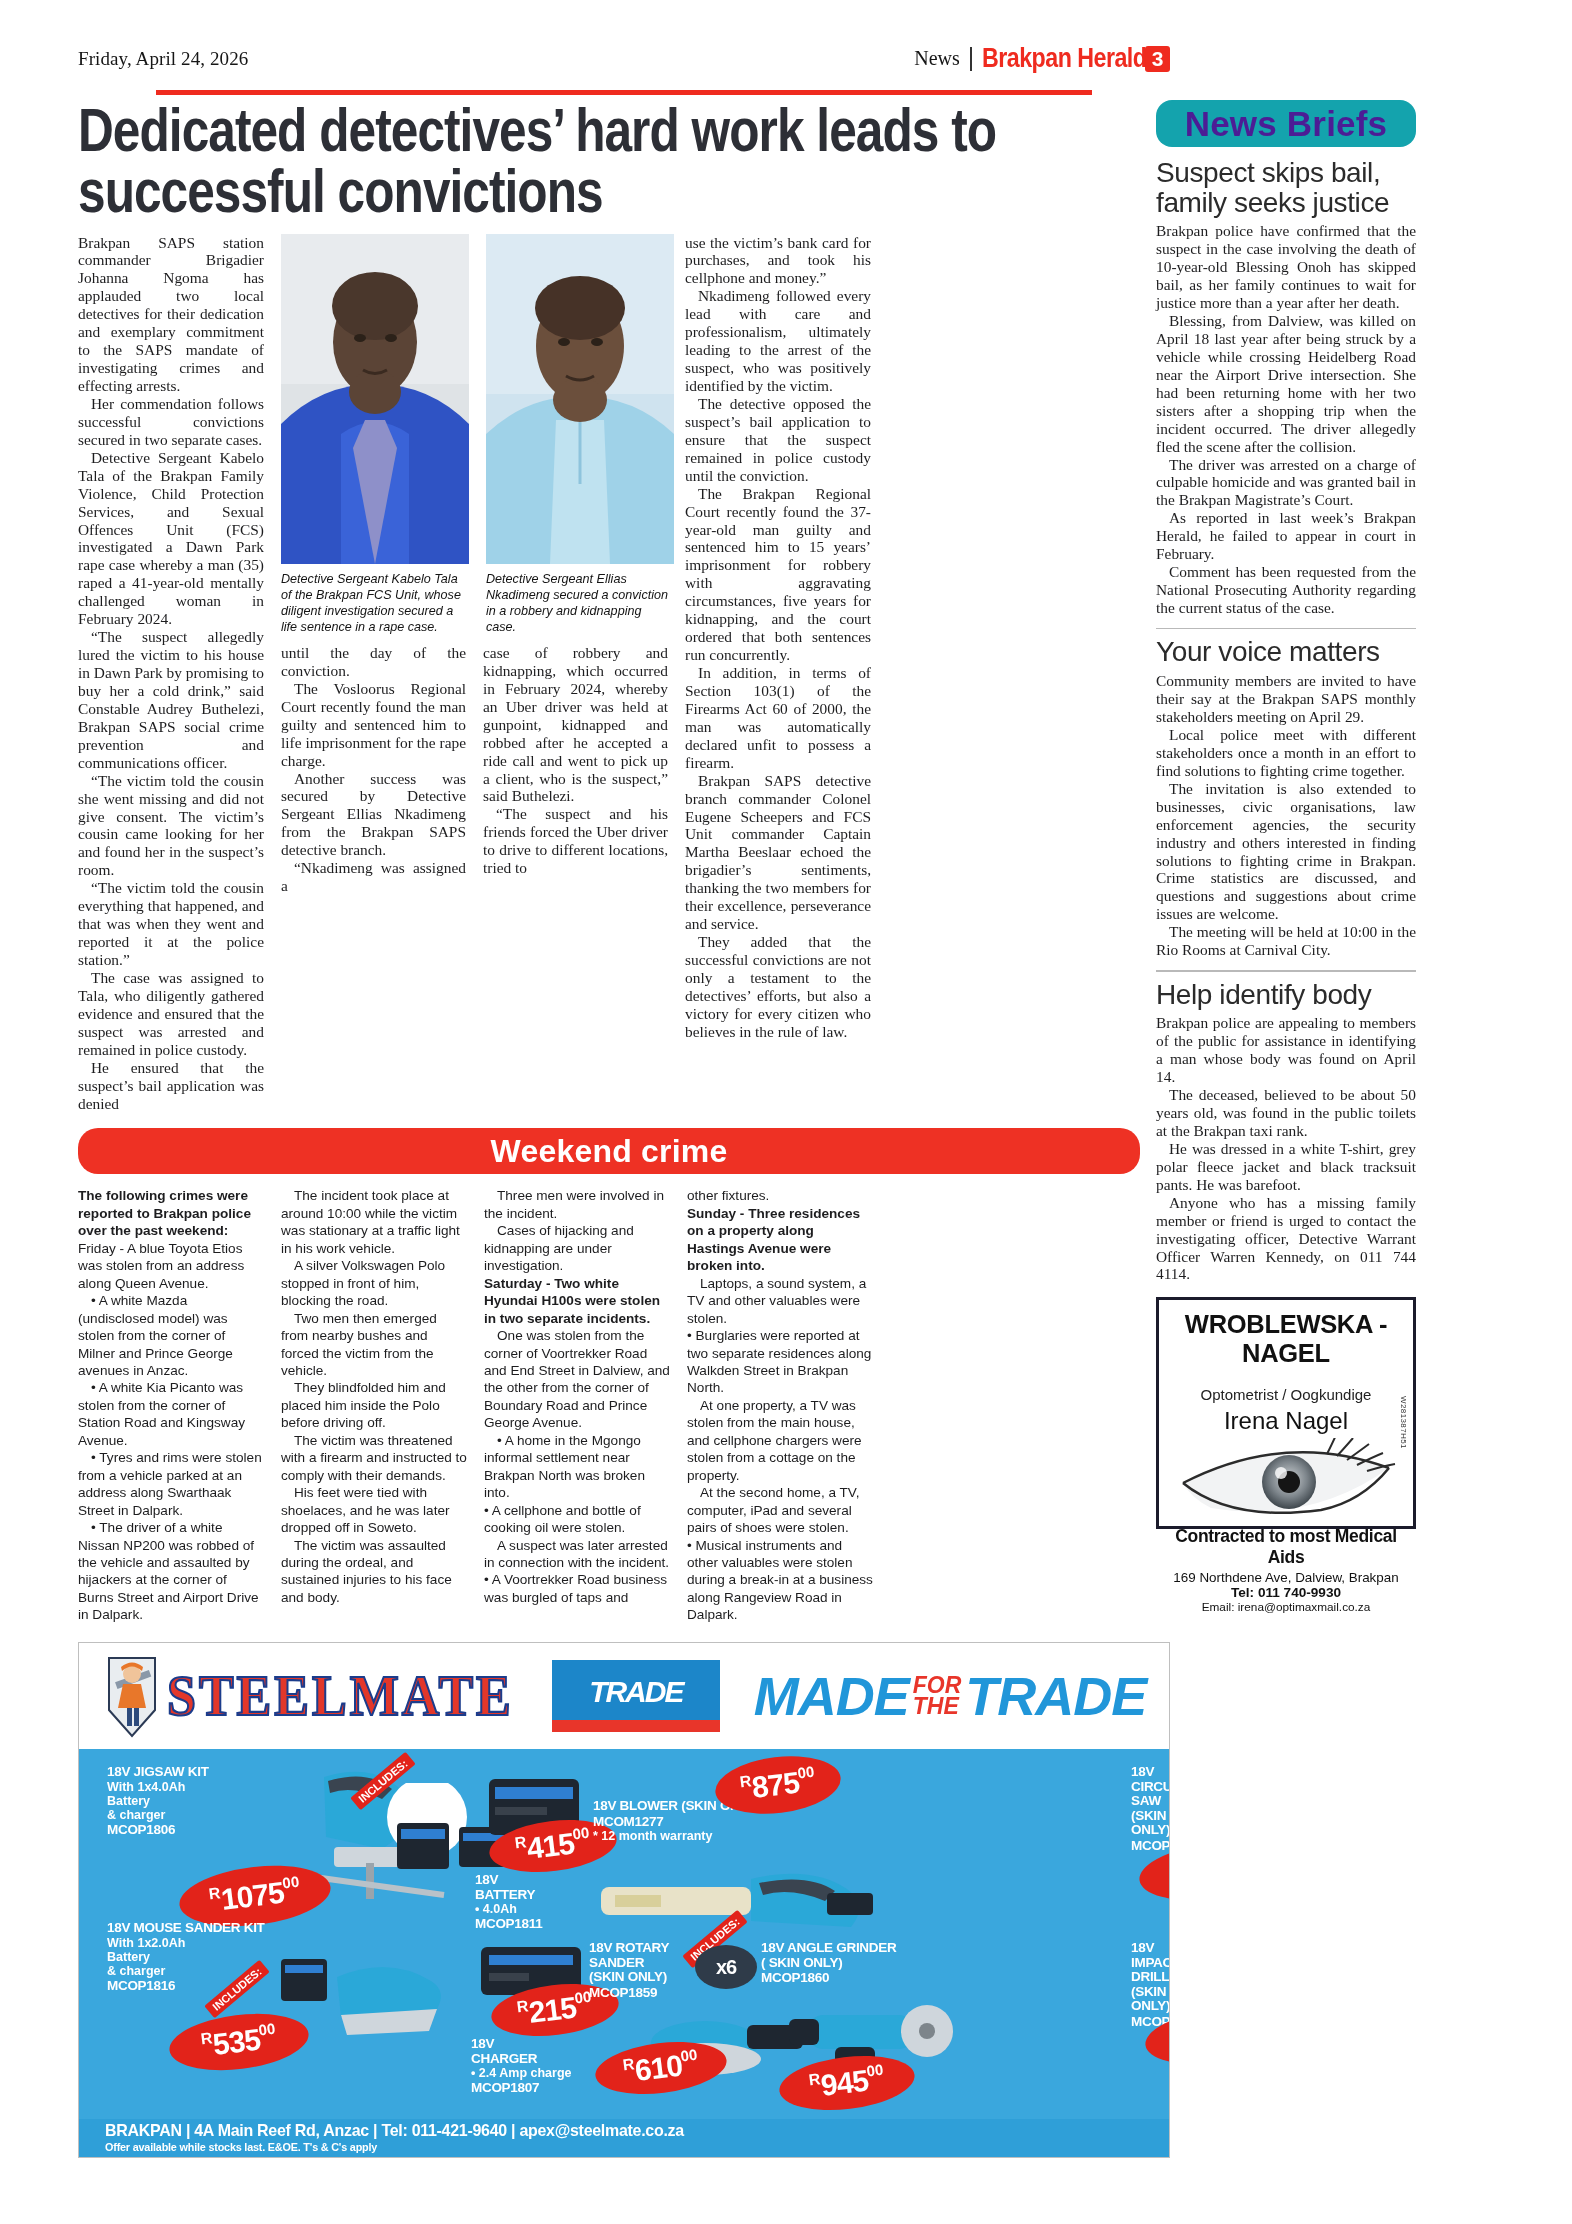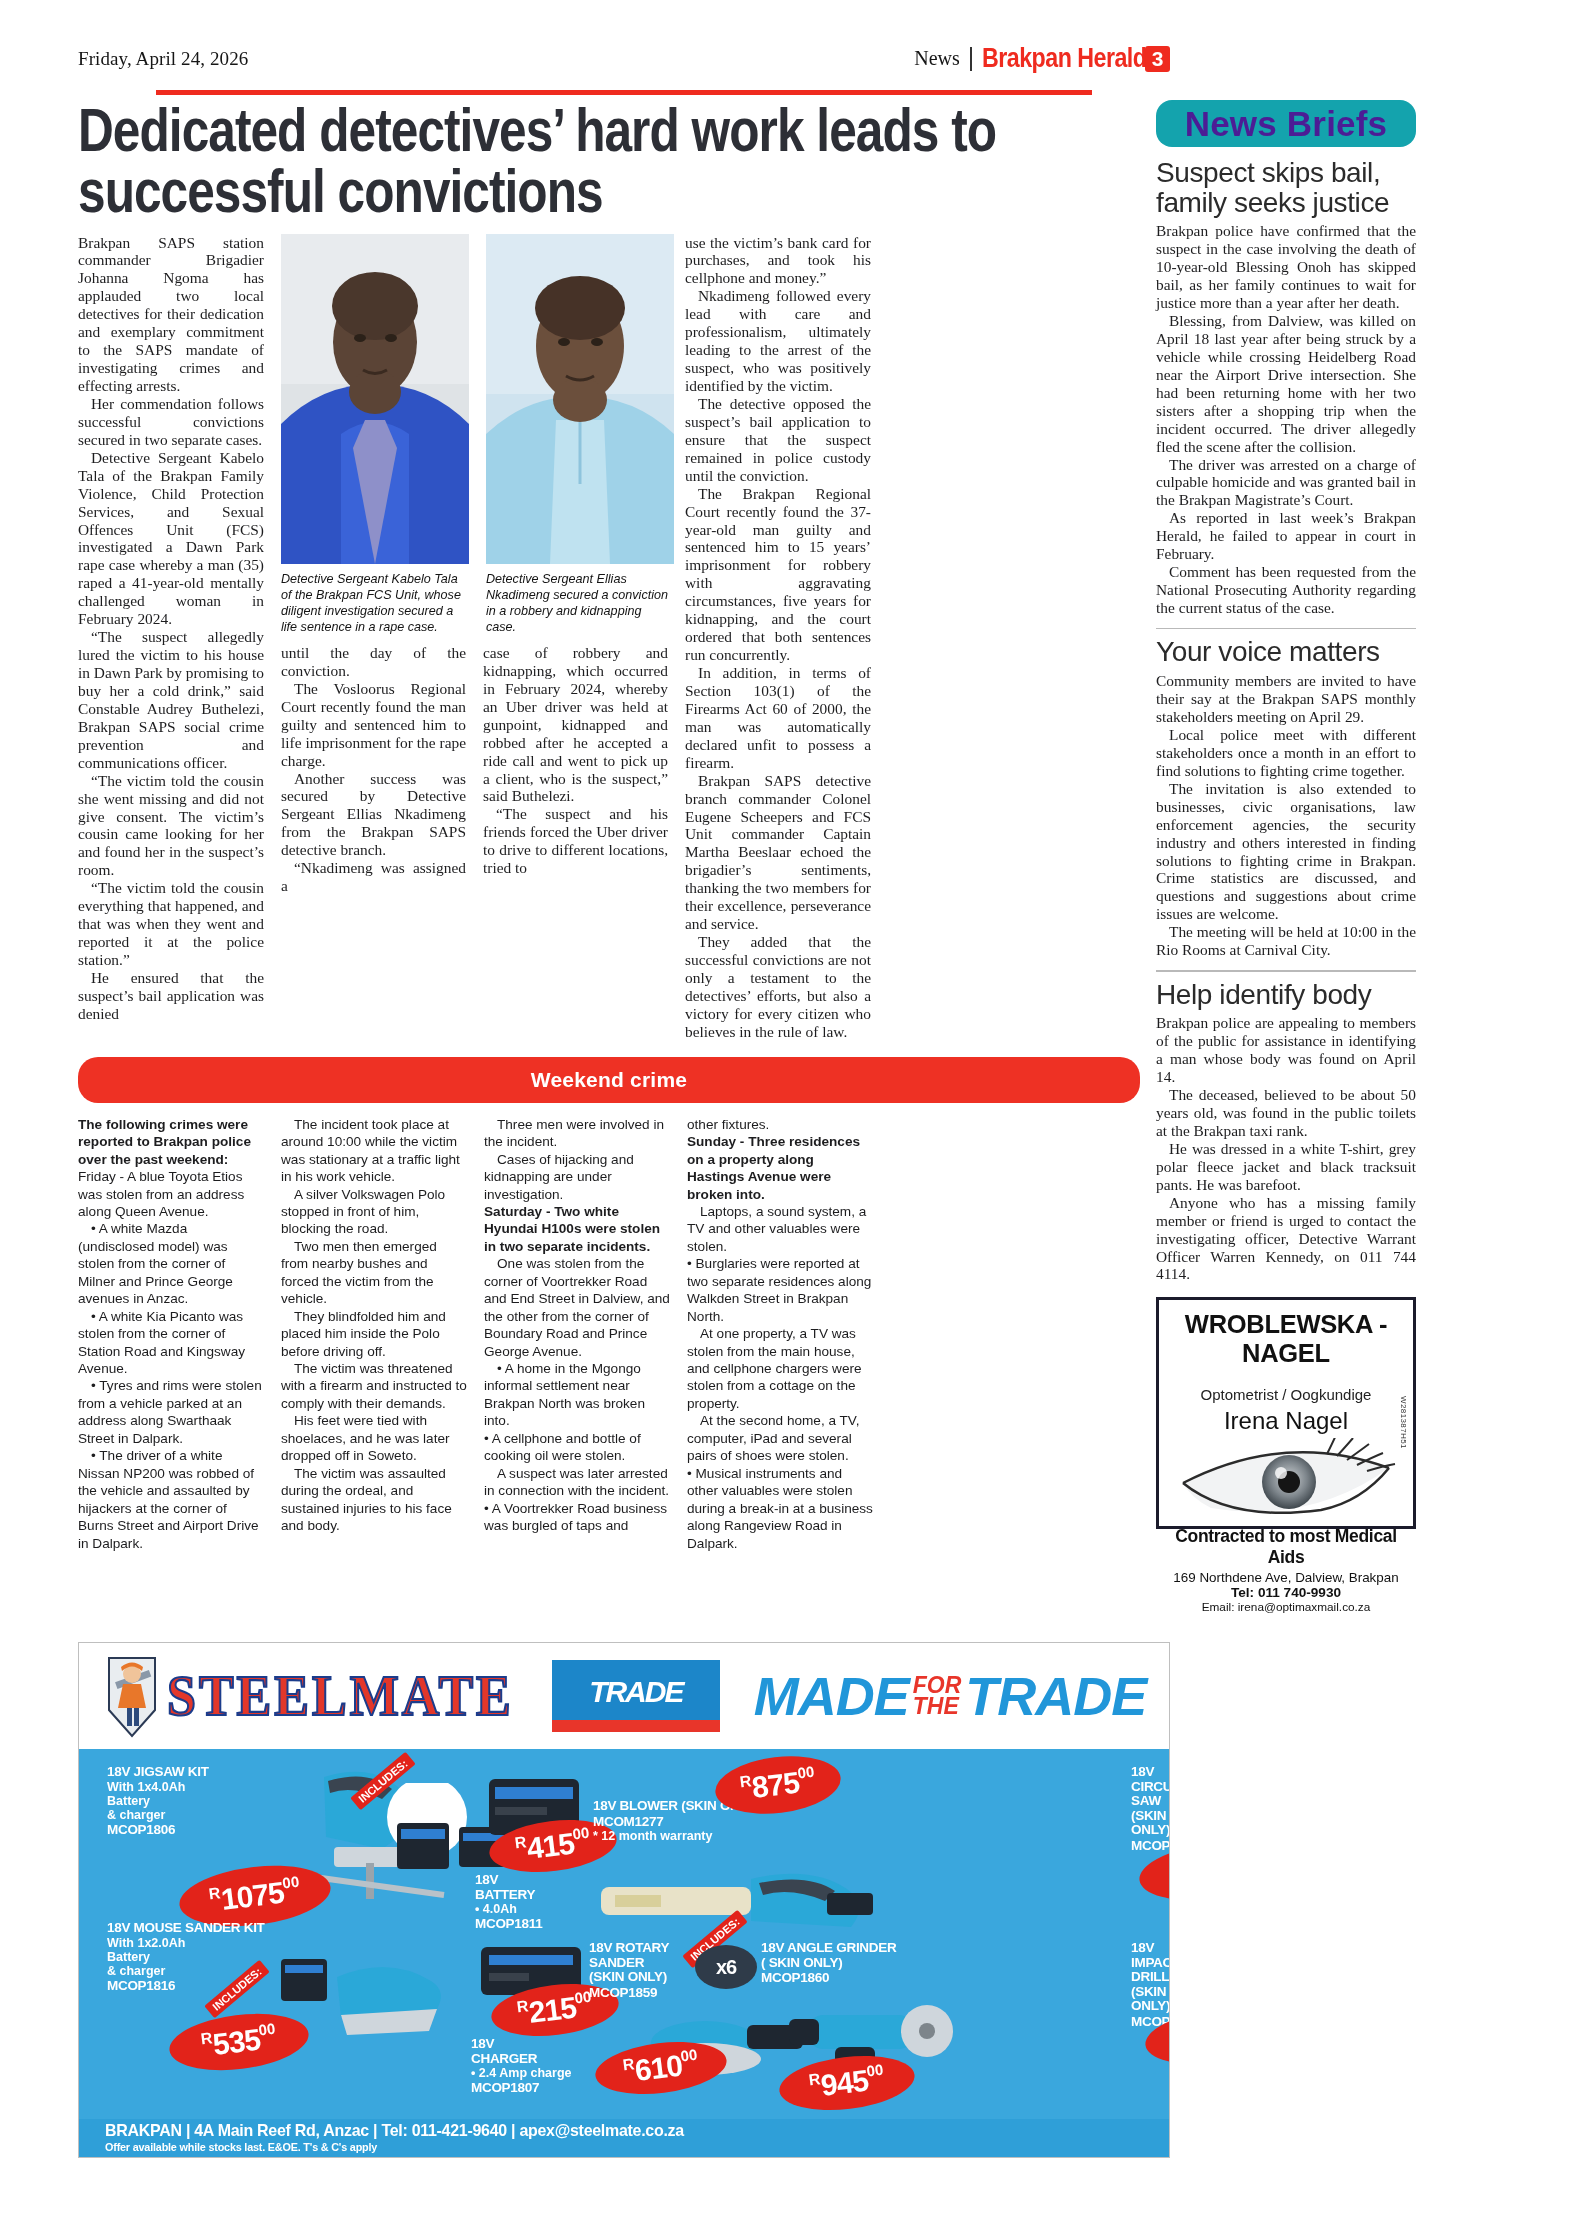--- a/index.html
+++ b/index.html
@@ -86,21 +86,21 @@
     font-weight: normal; font-size: 28px; line-height: 1.06;
     color: #2b2b2b; letter-spacing: -.4px; margin-bottom: 5px;
   }
   .brief-rule { height: 1.5px; background: #b9b9b9; margin: 11px 0 8px; }
 
   
   .wk-banner {
     margin-top: 16px; background: #ee3124; border-radius: 20px;
     height: 46px; display: flex; align-items: center; justify-content: center;
     color: #fff; font-family: "Liberation Sans", sans-serif; font-weight: bold;
-    font-size: 21px; letter-spacing: .2px;
+    font-size: 32px; letter-spacing: .2px;
   }
   .wk-cols { display: flex; gap: 17px; margin-top: 13px; }
   .wk-col { width: 186px; }
   .wk p {
     font-family: "Liberation Sans", sans-serif;
     font-size: 13.6px; line-height: 1.285; text-align: left; text-indent: 0;
   }
   .wk p.ind { text-indent: 13px; }
   .wk b { font-weight: bold; }
 
@@ -206,20 +206,21 @@
 
       <div class="art-cols">
 
         <div class="col">
           <p class="nofirst">Brakpan SAPS station commander Brigadier Johanna Ngoma has applauded two local detectives for their dedication and exemplary commitment to the SAPS mandate of investigating crimes and effecting arrests.</p>
           <p>Her commendation follows successful convictions secured in two separate cases.</p>
           <p>Detective Sergeant Kabelo Tala of the Brakpan Family Violence, Child Protection Services, and Sexual Offences Unit (FCS) investigated a Dawn Park rape case whereby a man (35) raped a 41-year-old mentally challenged woman in February 2024.</p>
           <p>“The suspect allegedly lured the victim to his house in Dawn Park by promising to buy her a cold drink,” said Constable Audrey Buthelezi, Brakpan SAPS social crime prevention and communications officer.</p>
           <p>“The victim told the cousin she went missing and did not give consent. The victim’s cousin came looking for her and found her in the suspect’s room.</p>
           <p>“The victim told the cousin everything that happened, and that was when they went and reported it at the police station.”</p>
+          <p>The case was assigned to Tala, who diligently gathered evidence and ensured that the suspect was arrested and remained in police custody.</p>
           <p>He ensured that the suspect’s bail application was denied</p>
         </div>
 
         <div class="photo-col">
           <div class="photos">
 
             <div class="photo-box">
               <div class="photo">
                 <svg viewBox="0 0 188 330" preserveAspectRatio="xMidYMid slice" aria-hidden="true">
                   <rect x="0" y="0" width="188" height="330" fill="#dfe3e6"></rect>

